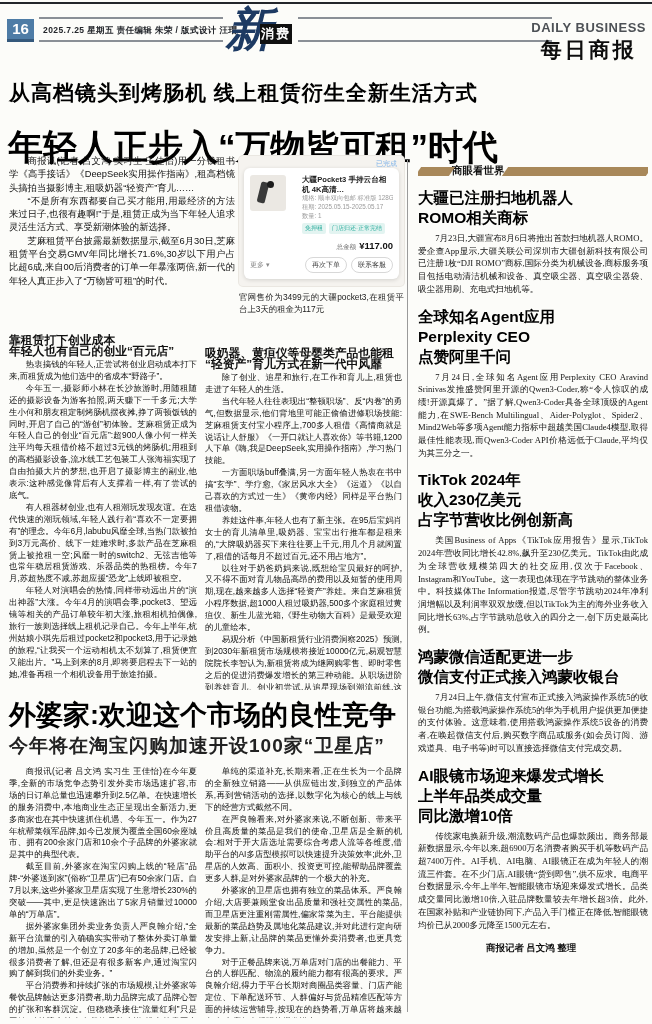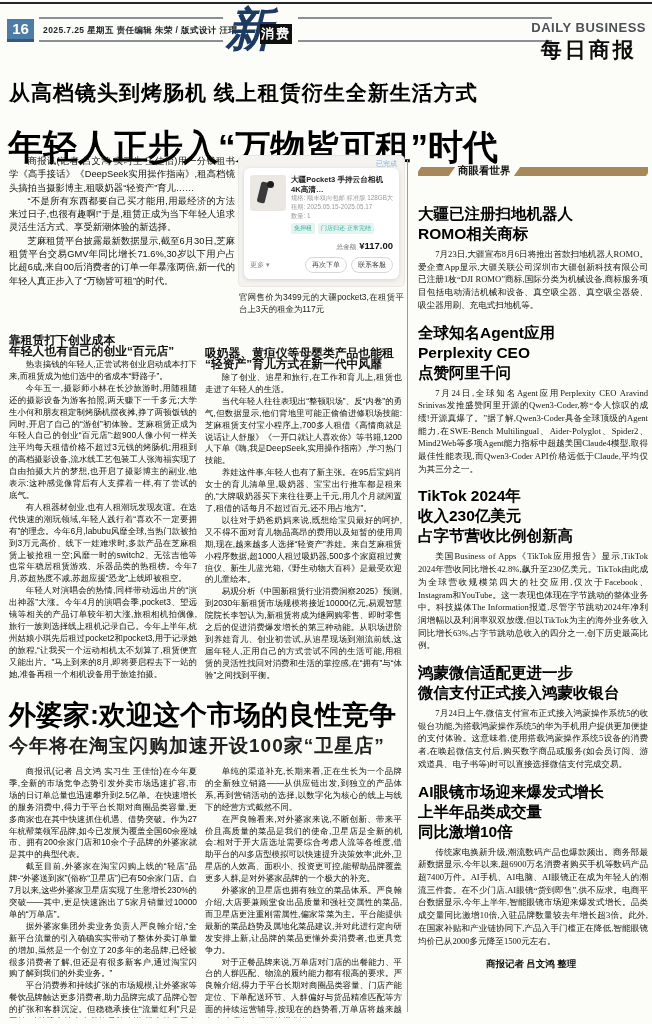--- a/index.html
+++ b/index.html
@@ -32,21 +32,21 @@
   .sechead{font-size:11.8px;font-weight:800;line-height:15px;text-indent:0 !important;margin:0 0 4px 0;}
   .intro{position:absolute;top:155px;left:9px;width:226px;font-size:9.3px;line-height:13.3px;}
   .colA{position:absolute;top:333px;left:9px;width:188px;font-size:8.4px;line-height:11.9px;height:356px;overflow:hidden;}
   .colB{position:absolute;top:346px;left:205px;width:197px;font-size:8.4px;line-height:11.9px;height:344px;overflow:hidden;}
 
   
   .imgblock{position:absolute;top:156px;left:239px;width:165px;}
   .shot{background:#f5f3ef;border-radius:4px;padding:12px 5px 7px 5px;position:relative;box-shadow:0 0 0 1px #eae7e1;}
   .shot-status{position:absolute;top:3px;right:7px;font-size:7px;color:#7fb3e8;}
   .card{background:#fff;border-radius:6px;box-shadow:0 1px 4px rgba(0,0,0,.14);padding:7px 6px 6px 6px;}
-  .prod{display:flex;gap:5px;}
+  .prod{display:flex;gap:16px;}
   .thumb{width:36px;height:36px;background:#ebe8e3;border-radius:3px;position:relative;flex:none;}
   .cam-body{position:absolute;left:9px;top:7px;width:8px;height:21px;background:#3a3a3a;border-radius:2px;transform:rotate(14deg);}
   .cam-lens{position:absolute;left:17px;top:6px;width:7px;height:7px;background:#1c1c1c;border-radius:50%;}
   .pi{min-width:0;flex:1;}
   .pi-title{font-size:7.6px;font-weight:bold;line-height:9.6px;color:#222;}
   .pi-line{font-size:6.3px;color:#9a9a9a;line-height:8.8px;white-space:nowrap;overflow:hidden;}
   .tags{display:flex;gap:3px;margin-top:2px;}
   .tag{font-size:6px;color:#2fae9f;background:#e3f4f1;border-radius:2px;padding:1px 3px;white-space:nowrap;}
   .total{text-align:right;font-size:6.6px;color:#777;margin-top:6px;}
   .total b{font-size:9.5px;color:#111;margin-left:3px;}
@@ -58,21 +58,21 @@
 
   
   .art2-head{position:absolute;top:697px;left:9px;font-size:27px;font-weight:900;color:#000;white-space:nowrap;}
   .art2-sub{position:absolute;top:733px;left:9px;font-size:19px;font-weight:700;letter-spacing:1px;color:#222;white-space:nowrap;}
   .colC{position:absolute;top:766px;left:9px;width:188px;font-size:8.4px;line-height:11.9px;height:252px;overflow:hidden;}
   .colD{position:absolute;top:766px;left:205px;width:197px;font-size:8.4px;line-height:11.9px;height:252px;overflow:hidden;}
 
   
   .vrule{position:absolute;top:160px;left:407px;height:852px;border-left:1px solid #9a9a9a;}
   .sidebar{position:absolute;top:164px;left:418px;width:230px;height:856px;overflow:hidden;}
-  .badge{display:flex;align-items:center;gap:6px;margin-bottom:26px;}
+  .badge{display:flex;align-items:center;gap:0;margin-bottom:10px;}
   .badge-block{width:34px;height:9px;background:#a8885a;transform:skewX(-35deg);}
   .badge-label{font-size:10.5px;font-weight:800;color:#111;white-space:nowrap;}
   .badge-bar{flex:1;height:9px;background:#a8885a;transform:skewX(-35deg);}
   .sb-art{margin-bottom:11px;}
   .sb-title{font-size:15.5px;font-weight:800;line-height:20px;white-space:pre-line;margin:0 0 4px 0;color:#000;}
   .sb-body{font-family:"Liberation Serif",serif;font-size:8.6px;line-height:12.7px;text-align:justify;text-indent:2em;margin:0;color:#141414;}
   .sb-byline{text-align:center;font-family:"Liberation Serif",serif;font-size:9.5px;font-weight:bold;padding-right:4px;}
 </style>
 </head>
 <body>
@@ -146,29 +146,30 @@
     <p>今年五一,摄影师小林在长沙旅游时,用随租随还的摄影设备为游客拍照,两天赚下一千多元;大学生小何和朋友租定制烤肠机摆夜摊,挣了两顿饭钱的同时,开启了自己的“游创”初体验。芝麻租赁正成为年轻人自己的创业“百元店”:超900人像小何一样关注平均每天租借价格不超过3元钱的烤肠机;用租到的高档摄影设备,流水线工艺包装工人张海福实现了自由拍摄大片的梦想,也开启了摄影博主的副业,他表示:这种感觉像背后有人支撑着一样,有了尝试的底气。</p>
     <p>有人租器材创业,也有人租潮玩发现友谊。在迭代快速的潮玩领域,年轻人践行着“喜欢不一定要拥有”的理念。今年6月,labubu风靡全球,当热门款被拍到3万元高价、线下一娃难求时,多款产品在芝麻租赁上被抢租一空;风靡一时的switch2、无弦吉他等也常年稳居租赁游戏、乐器品类的热租榜。今年7月,苏超热度不减,苏超应援“恐龙”上线即被租空。</p>
     <p>年轻人对演唱会的热情,同样带动远出片的“演出神器”大涨。今年4月的演唱会季,pocket3、望远镜等相关的产品订单较年初大涨,旅租相机拍偶像,旅行一族则选择线上租机记录自己。今年上半年,杭州姑娘小琪先后租过pocket2和pocket3,用于记录她的旅程,“让我买一个运动相机太不划算了,租赁便宜又能出片。”马上到来的8月,即将要启程去下一站的她,准备再租一个相机设备用于旅途拍摄。</p>
   </div>
 
   <div class="colB bodytext">
     <p class="sechead">吸奶器、黄疸仪等母婴类产品也能租</p>
     <p class="sechead" style="margin-top:-4px">“轻资产”育儿方式在新一代中风靡</p>
     <p>除了创业、追星和旅行,在工作和育儿上,租赁也走进了年轻人的生活。</p>
     <p>当代年轻人往往表现出“整顿职场”、反“内卷”的勇气,但数据显示,他们背地里可能正偷偷进修职场技能:芝麻租赁支付宝小程序上,700多人租借《高情商就是说话让人舒服》《一开口就让人喜欢你》等书籍,1200人下单《嗨,我是DeepSeek,实用操作指南》,学习热门技能。</p>
+    <p>一方面职场buff叠满,另一方面年轻人热衷在书中搞“玄学”、学疗愈,《家居风水大全》《运道》《以自己喜欢的方式过一生》《黄帝内经》同样是平台热门租借读物。</p>
     <p>养娃这件事,年轻人也有了新主张。在95后宝妈肖女士的育儿清单里,吸奶器、宝宝出行推车都是租来的,“大牌吸奶器买下来往往要上千元,用几个月就闲置了,租借的话每月不超过百元,还不用占地方”。</p>
     <p>以往对于奶爸奶妈来说,既想给宝贝最好的呵护,又不得不面对育儿物品高昂的费用以及短暂的使用周期,现在,越来越多人选择“轻资产”养娃。来自芝麻租赁小程序数据,超1000人租过吸奶器,500多个家庭租过黄疸仪、新生儿蓝光箱,《野生动物大百科》是最受欢迎的儿童绘本。</p>
     <p>易观分析《中国新租赁行业消费洞察2025》预测,到2030年新租赁市场规模将接近10000亿元,易观智慧院院长李智认为,新租赁将成为继网购零售、即时零售之后的促进消费爆发增长的第三种动能。从职场进阶到养娃育儿、创业初尝试,从追星现场到潮流前线,这届年轻人,正用自己的方式尝试不同的生活可能,用租赁的灵活性找回对消费和生活的掌控感,在“拥有”与“体验”之间找到平衡。</p>
   </div>
 
   <div class="art2-head">外婆家:欢迎这个市场的良性竞争</div>
   <div class="art2-sub">今年将在淘宝闪购加速开设100家“卫星店”</div>
   <div class="colC bodytext">
-    <p>商报讯(记者 吕文鸿 实习生 王佳怡)在今年夏季,全新的市场竞争态势引发外卖市场迅速扩容,市场的日订单总量也迅速攀升到2.5亿单。在快速增长的服务消费中,得力于平台长期对商圈品类容量,更多商家也在其中快速抓住机遇、借势突破。作为27年杭帮菜领军品牌,如今已发展为覆盖全国60余座城市、拥有200余家门店和10余个子品牌的外婆家就是其中的典型代表。</p>
+    <p>商报讯(记者 吕文鸿 实习生 王佳怡)在今年夏季,全新的市场竞争态势引发外卖市场迅速扩容,市场的日订单总量也迅速攀升到2.5亿单。在快速增长的服务消费中,本地商业生态正呈现出全新活力,更多商家也在其中快速抓住机遇、今年五一。作为27年杭帮菜领军品牌,如今已发展为覆盖全国60余座城市、拥有200余家门店和10余个子品牌的外婆家就是其中的典型代表。</p>
     <p>截至目前,外婆家在淘宝闪购上线的“轻店”品牌-“外婆送到家”(俗称“卫星店”)已有50余家门店。自7月以来,这些外婆家卫星店实现了生意增长230%的突破——其中,更是快速跑出了5家月销量过10000单的“万单店”。</p>
     <p>据外婆家集团外卖业务负责人严良翰介绍,“全新平台流量的引入确确实实带动了整体外卖订单量的增加,虽然是一个创立了20多年的老品牌,已经被很多消费者了解,但还是有很多新客户,通过淘宝闪购了解到我们的外卖业务。”</p>
     <p>平台消费券和持续扩张的市场规模,让外婆家等餐饮品牌触达更多消费者,助力品牌完成了品牌心智的扩张和客群沉淀。但稳稳承接住“流量红利”只是开始,对外婆家等众多餐饮品牌来说,线上外卖平台早已不再是</p>
   </div>
   <div class="colD bodytext">
     <p>单纯的渠道补充,长期来看,正在生长为一个品牌的全新独立销路——从供应链出发,到独立的产品体系,再到营销活动的选择,以数字化为核心的线上与线下的经营方式截然不同。</p>
     <p>在严良翰看来,对外婆家来说,不断创新、带来平价且高质量的菜品是我们的使命,卫星店是全新的机会:相对于开大店选址需要综合考虑人流等各维度,借助平台的AI多店型模拟可以快速提升决策效率;此外,卫星店的人效高、面积小、投资更可控,能帮助品牌覆盖更多人群,是对外婆家品牌的一个极大的补充。</p>
     <p>外婆家的卫星店也拥有独立的菜品体系。严良翰介绍,大店要兼顾堂食出品质量和强社交属性的菜品,而卫星店更注重刚需属性,偏家常菜为主。平台能提供最新的菜品趋势及属地化菜品建议,并对此进行定向研发安排上新,让品牌的菜品更懂外卖消费者,也更具竞争力。</p>
     <p>对于正餐品牌来说,万单店对门店的出餐能力、平台的人群匹配、物流的履约能力都有很高的要求。严良翰介绍,得力于平台长期对商圈品类容量、门店产能定位、下单配送环节、人群偏好与货品精准匹配等方面的持续运营辅导,按现在的趋势看,万单店将越来越多,每个店都有很强的爆发潜力。</p>
   </div>

